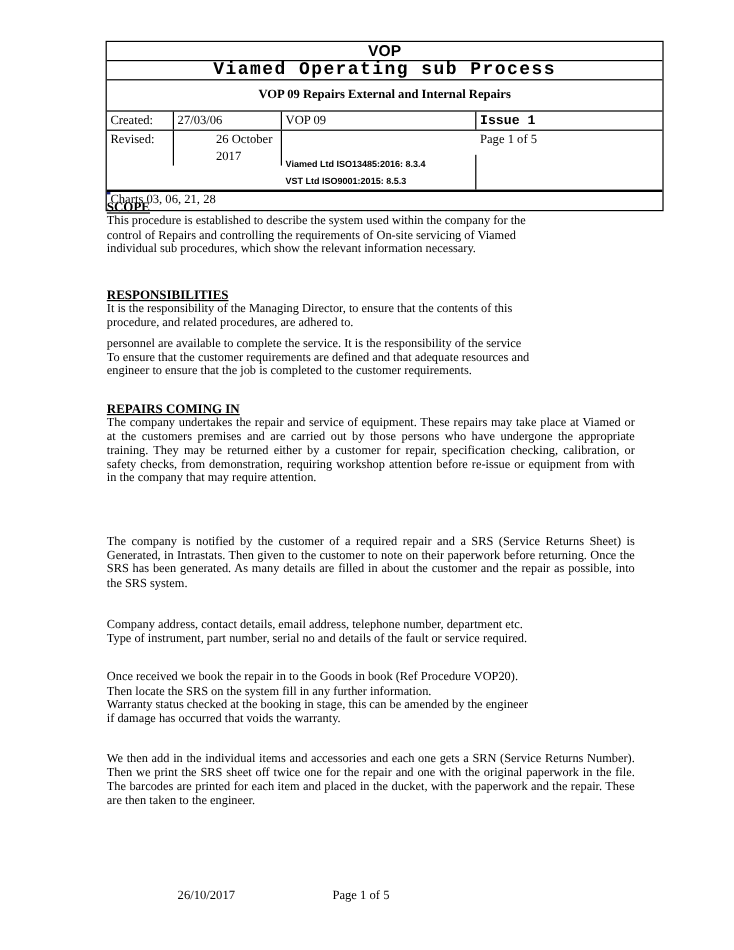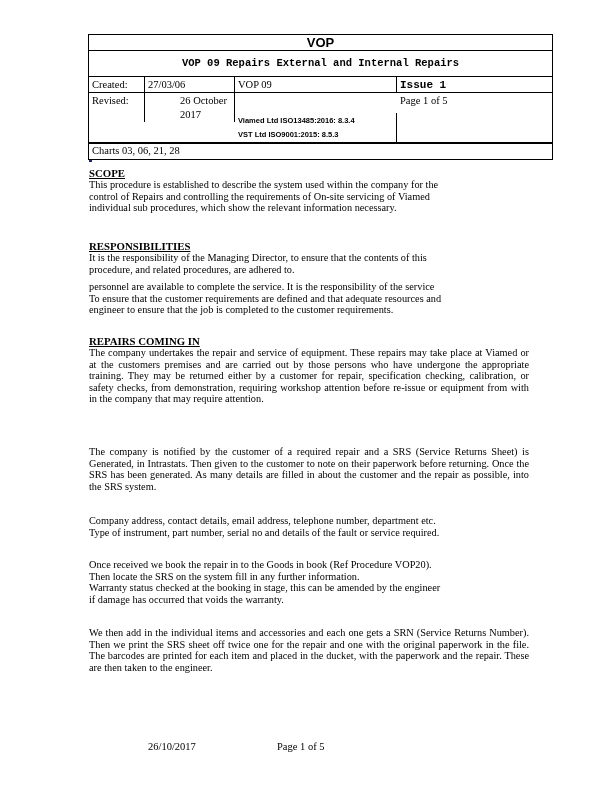--- a/index.html
+++ b/index.html
@@ -5,21 +5,21 @@
   html, body { margin:0; padding:0; background:#ffffff; }
   body { width:612px; height:792px; position:relative; overflow:hidden;
          font-family:"Liberation Serif", serif; color:#000; }
   .page { position:absolute; left:0; top:0; width:500px; height:792px; }
 
   
   .hdr { position:absolute; left:88px; top:34px; width:465px; border:1.5px solid #000; box-sizing:border-box; }
   .hdr-row { border-bottom:1px solid #000; text-align:center; box-sizing:border-box; }
   .hdr-vop { height:16px; line-height:15px; font-family:"Liberation Sans", sans-serif; font-weight:bold; font-size:13px; }
   .hdr-title { height:16px; line-height:15px; font-family:"Liberation Mono", monospace; font-weight:bold; font-size:15px; letter-spacing:1.2px; }
-  .hdr-sub { height:26px; line-height:25px; font-family:Liberation Mono, monospace; font-weight:bold; font-size:10.5px; }
+  .hdr-sub { height:26px; line-height:25px; font-family:Liberation Serif, serif; font-weight:bold; font-size:10.5px; }
   .grid { display:grid; grid-template-columns:56px 90px 162px 1fr; font-size:10.5px; }
   .cell { border-right:1px solid #000; padding:1px 3px 0 3px; box-sizing:border-box; }
   .cell:last-child { border-right:none; }
   .grid.r1 { border-bottom:1px solid #000; }
   .grid.r2 { border-bottom:2.5px solid #000; }
   .small { font-size:7.5px; font-weight:bold; font-family:"Liberation Sans", sans-serif; line-height:15px; }
   .issue { font-family:"Liberation Mono", monospace; font-weight:bold; font-size:11px; }
   .charts { height:15px; line-height:14px; padding-left:3px; font-size:10.5px; }
 
   .marker { position:absolute; left:89px; top:160px; width:3px; height:2px; background:#1a237e; }
@@ -32,20 +32,21 @@
   .footer-date { position:absolute; left:148px; top:741px; font-size:10.5px; }
   .footer-page { position:absolute; left:277px; top:741px; font-size:10.5px; }
 </style>
 </head>
 <body>
 
 <div class="page">
 
   <div class="hdr">
     <div class="hdr-row hdr-vop">VOP</div>
+    <div class="hdr-row hdr-title">Viamed Operating sub Process</div>
     <div class="hdr-row hdr-sub">VOP 09 Repairs External and Internal Repairs</div>
 
     <div class="grid r1">
       <div class="cell" style="height:15px;line-height:14px;">Created:</div>
       <div class="cell" style="height:15px;line-height:14px;">27/03/06</div>
       <div class="cell" style="height:15px;line-height:14px;">VOP 09</div>
       <div class="cell issue" style="height:15px;line-height:14px;">Issue 1</div>
     </div>
 
     <div class="grid r2">

